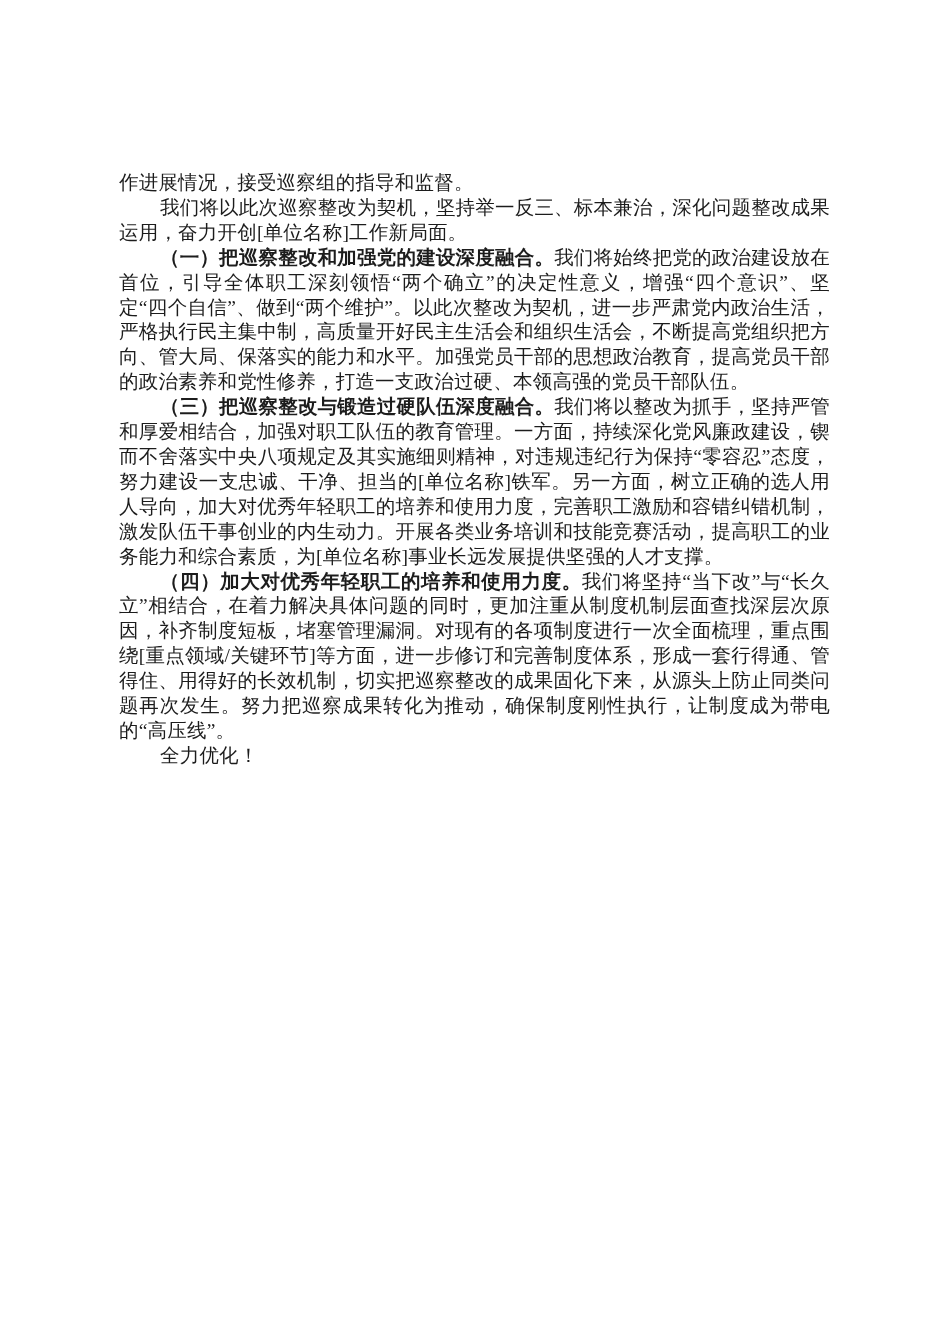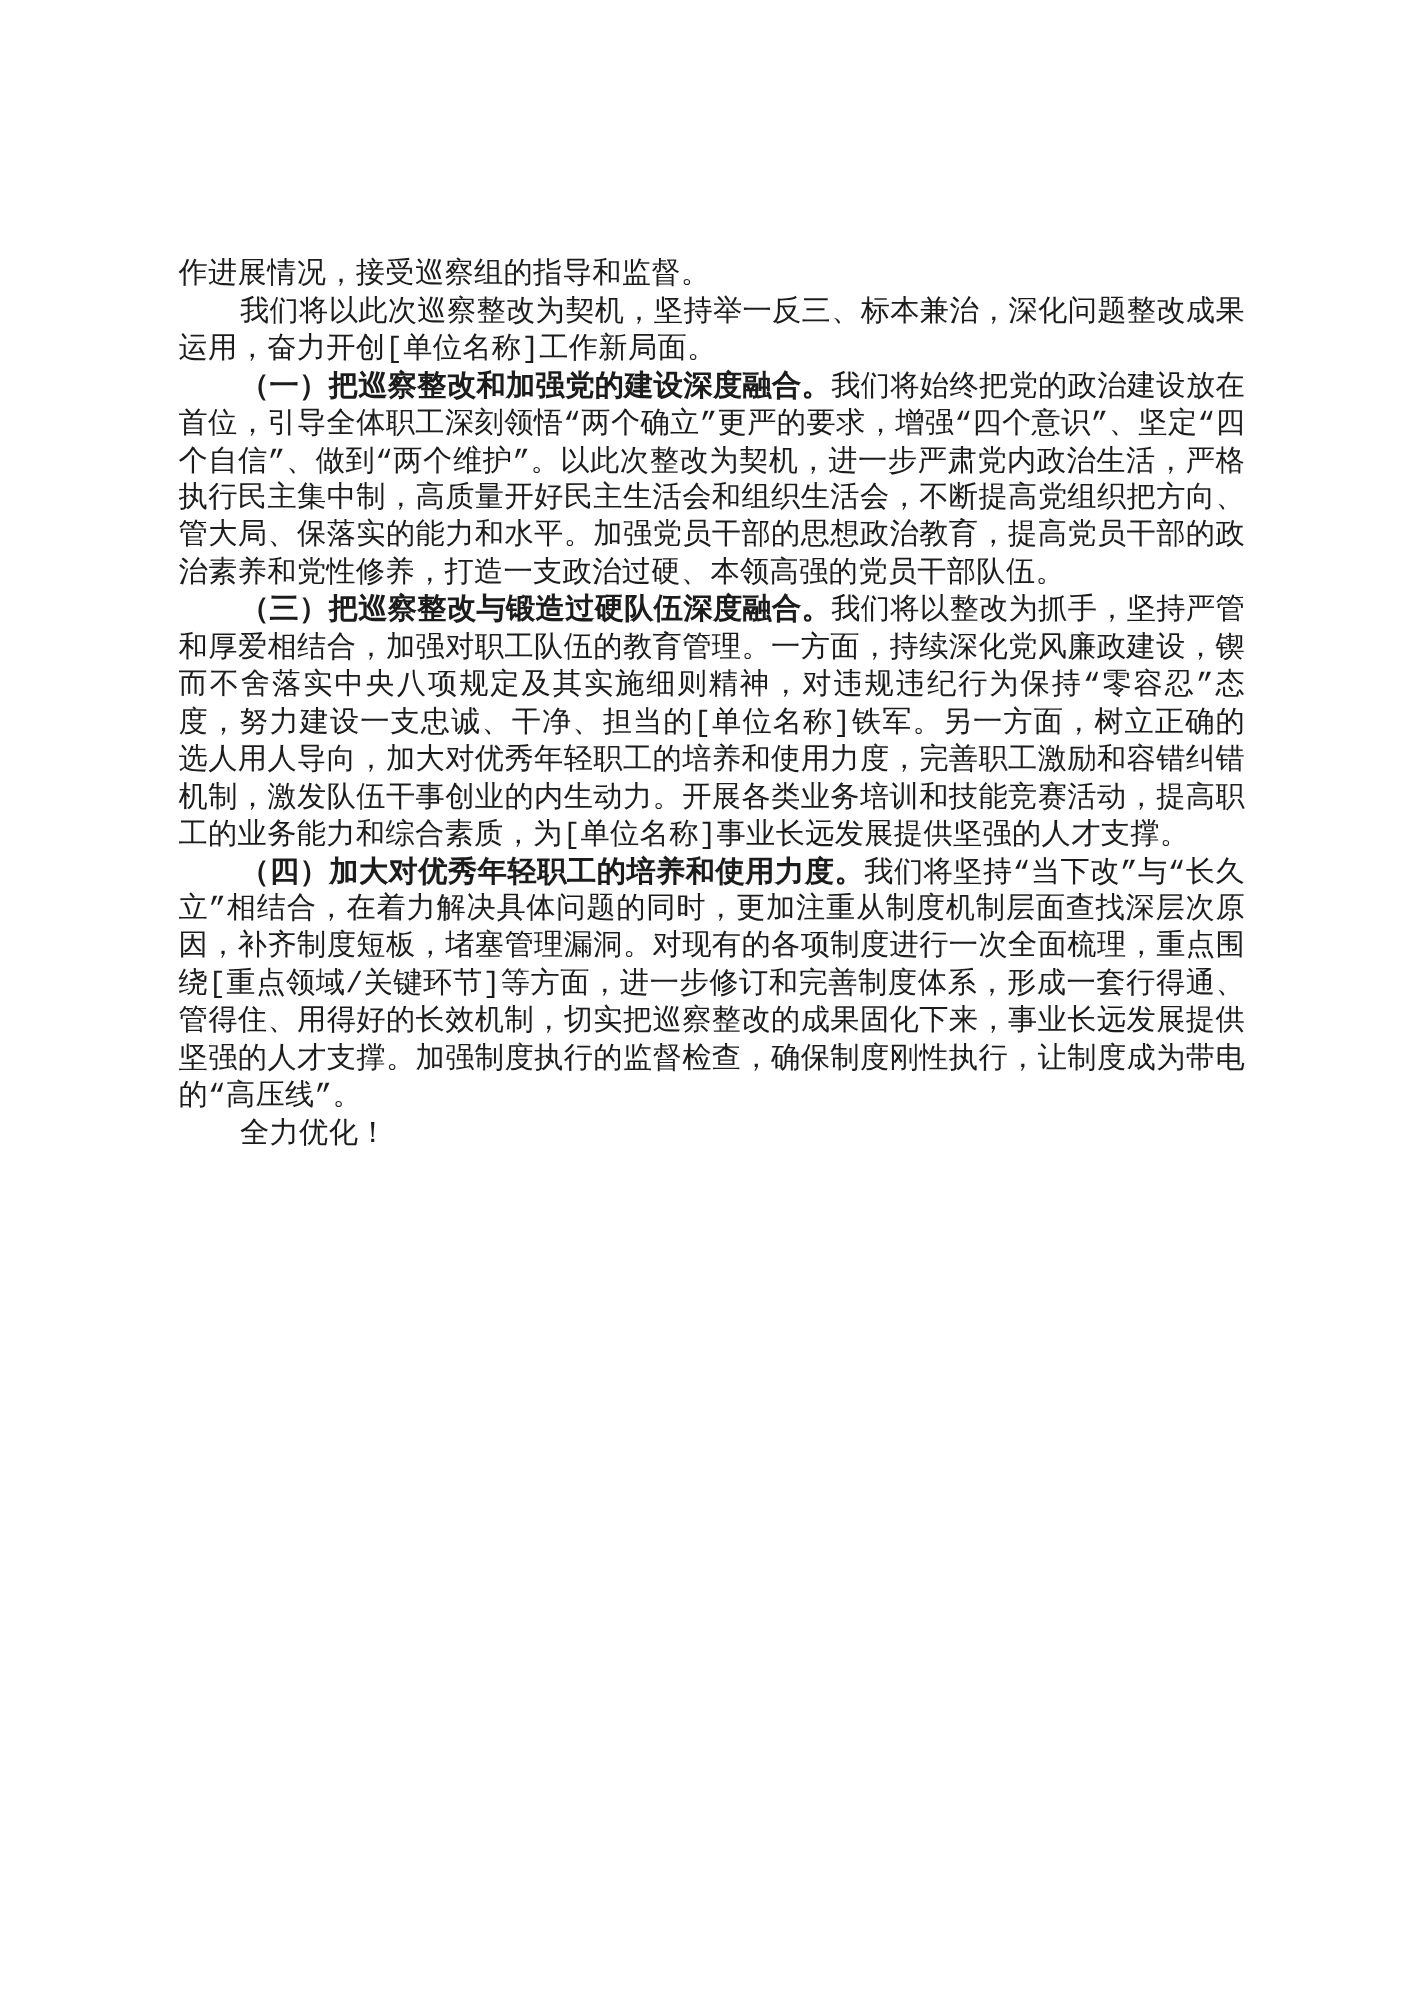--- a/index.html
+++ b/index.html
@@ -14,21 +14,20 @@
     overflow: hidden;
     font-family: "Liberation Serif", "DejaVu Serif", serif;
   }
   .page {
     position: absolute;
     left: 0;
     top: 0;
     width: 950px;
     height: 1030px;
     background: #ffffff;
-    font-family: Liberation Mono, monospace;
   }
   .content {
     position: absolute;
     left: 119px;
     top: 171px;
     width: 711px;
     font-size: 19.5px;
     letter-spacing: 0.2px;
     line-height: 24.9px;
     color: #1c1c1c;
@@ -53,24 +52,24 @@
 <body>
 
 <div class="page">
   <div class="content">
 
     <p class="no-indent">作进展情况，接受巡察组的指导和监督。</p>
 
 
     <p>我们将以此次巡察整改为契机，坚持举一反三、标本兼治，深化问题整改成果运用，奋力开创[单位名称]工作新局面。</p>
 
-    <p><span class="lead">（一）把巡察整改和加强党的建设深度融合。</span><span>我们将始终把党的政治建设放在首位，引导全体职工深刻领悟“两个确立”更严的要求，增强“四个意识”、坚定“四个自信”、做到“两个维护”。以此次整改为契机，进一步严肃党内政治生活，严格执行民主集中制，高质量开好民主生活会和组织生活会，不断提高党组织把方向、管大局、保落实的能力和水平。加强党员干部的思想政治教育，提高党员干部的政治素养和党性修养，打造一支政治过硬、本领高强的党员干部队伍。</span></p>
+    <p><span class="lead">（一）把巡察整改和加强党的建设深度融合。</span><span>我们将始终把党的政治建设放在首位，引导全体职工深刻领悟“两个确立”的决定性意义，增强“四个意识”、坚定“四个自信”、做到“两个维护”。以此次整改为契机，进一步严肃党内政治生活，严格执行民主集中制，高质量开好民主生活会和组织生活会，不断提高党组织把方向、管大局、保落实的能力和水平。加强党员干部的思想政治教育，提高党员干部的政治素养和党性修养，打造一支政治过硬、本领高强的党员干部队伍。</span></p>
 
 
     <p><span class="lead">（三）把巡察整改与锻造过硬队伍深度融合。</span><span>我们将以整改为抓手，坚持严管和厚爱相结合，加强对职工队伍的教育管理。一方面，持续深化党风廉政建设，锲而不舍落实中央八项规定及其实施细则精神，对违规违纪行为保持“零容忍”态度，努力建设一支忠诚、干净、担当的[单位名称]铁军。另一方面，树立正确的选人用人导向，加大对优秀年轻职工的培养和使用力度，完善职工激励和容错纠错机制，激发队伍干事创业的内生动力。开展各类业务培训和技能竞赛活动，提高职工的业务能力和综合素质，为[单位名称]事业长远发展提供坚强的人才支撑。</span></p>
 
-    <p><span class="lead">（四）加大对优秀年轻职工的培养和使用力度。</span><span>我们将坚持“当下改”与“长久立”相结合，在着力解决具体问题的同时，更加注重从制度机制层面查找深层次原因，补齐制度短板，堵塞管理漏洞。对现有的各项制度进行一次全面梳理，重点围绕[重点领域/关键环节]等方面，进一步修订和完善制度体系，形成一套行得通、管得住、用得好的长效机制，切实把巡察整改的成果固化下来，事业长远发展提供坚强的人才支撑。加强制度执行的监督检查，确保制度刚性执行，让制度成为带电的“高压线”。</span></p>
+    <p><span class="lead">（四）加大对优秀年轻职工的培养和使用力度。</span><span>我们将坚持“当下改”与“长久立”相结合，在着力解决具体问题的同时，更加注重从制度机制层面查找深层次原因，补齐制度短板，堵塞管理漏洞。对现有的各项制度进行一次全面梳理，重点围绕[重点领域/关键环节]等方面，进一步修订和完善制度体系，形成一套行得通、管得住、用得好的长效机制，切实把巡察整改的成果固化下来，从源头上防止同类问题再次发生。努力把巡察成果转化为推动，确保制度刚性执行，让制度成为带电的“高压线”。</span></p>
 
 
     <p>全力优化！</p>
 
   </div>
 </div>
 
 </body></html>

